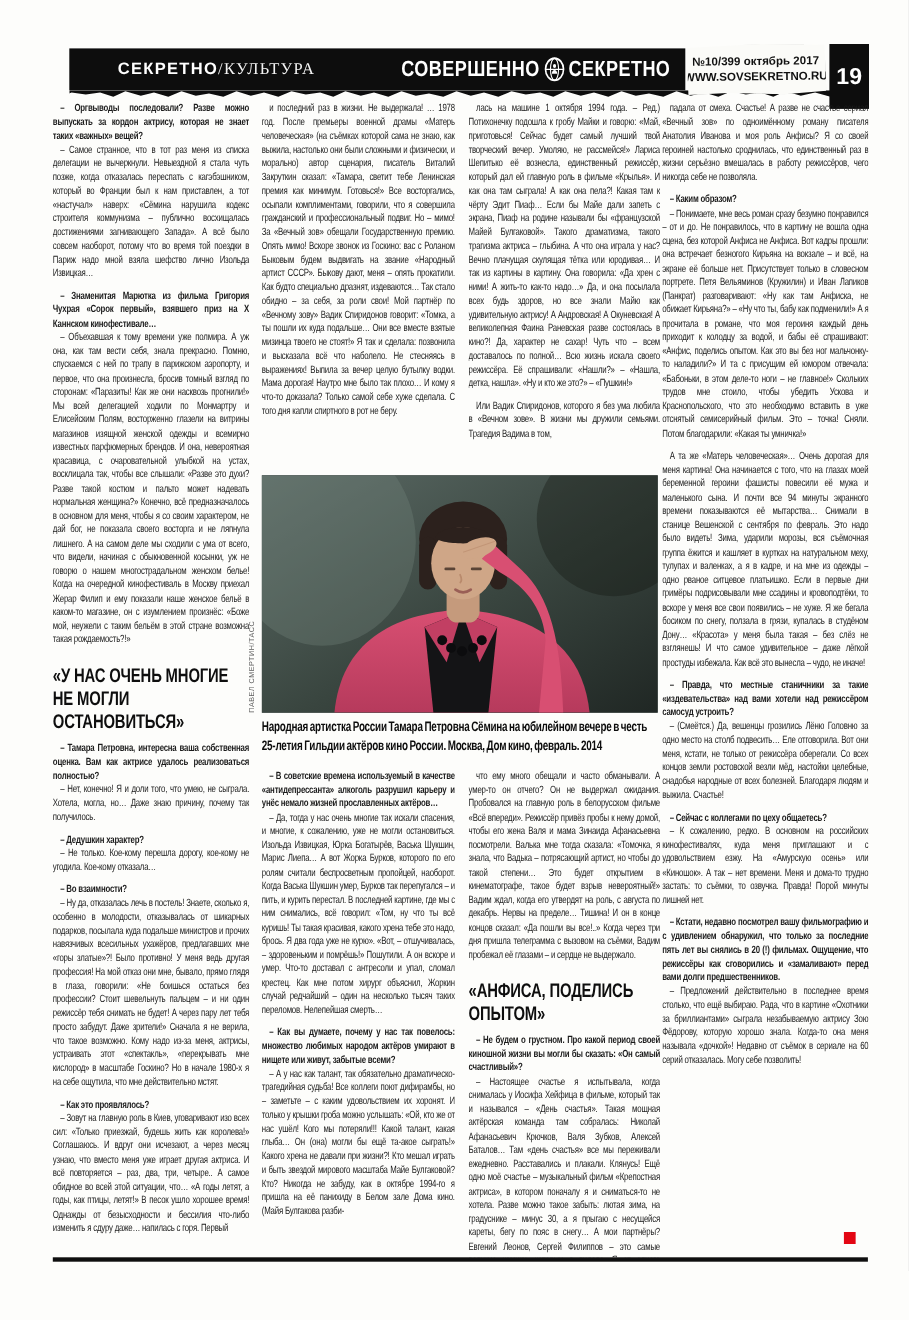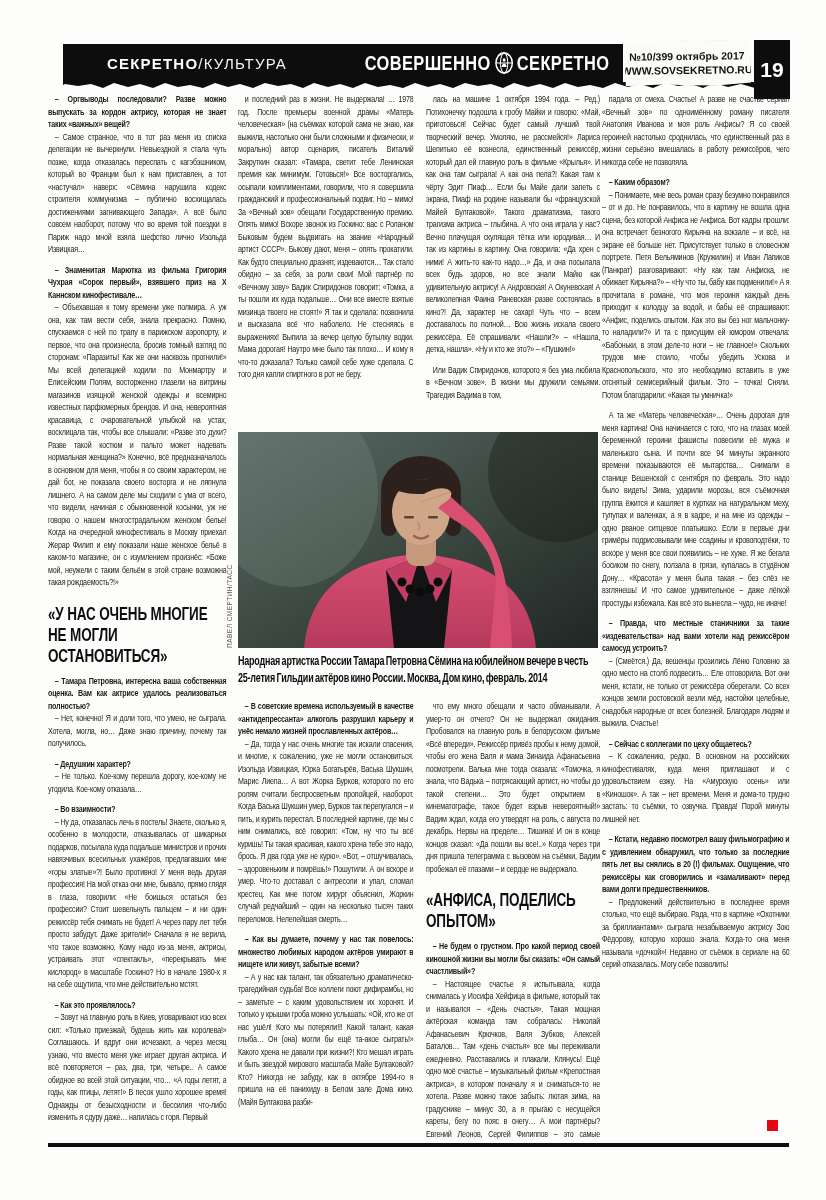--- a/index.html
+++ b/index.html
@@ -6,21 +6,21 @@
   .page{position:relative;width:826px;height:1200px;background:#fdfdfb;margin:0 auto;overflow:hidden;
         font-family:"Liberation Sans","DejaVu Sans",sans-serif;color:#1b1b1b;}
 
   
   .hdr{position:absolute;left:63px;top:44px;width:727px;height:38px;}
   .hdr-bar{position:absolute;left:0;top:0;width:560px;height:38px;background:#0d0d0d;
            display:flex;align-items:center;}
   .hdr-torn{position:absolute;left:0;top:38px;width:727px;height:8px;}
   .section{margin-left:44px;color:#fff;font-size:15px;letter-spacing:1.2px;white-space:nowrap;}
   .section b{font-weight:700;}
-  .section span{font-weight:400;opacity:.95;}
+  .section span{font-weight:400;opacity:.95;font-family:Liberation Serif, serif;}
   .masthead{margin-left:auto;margin-right:14px;display:flex;align-items:center;gap:4px;
             color:#fff;font-weight:700;font-size:20px;letter-spacing:.5px;
             transform:scaleX(.82);transform-origin:right center;white-space:nowrap;}
   .globe{width:24px;height:24px;flex:0 0 auto;}
   .issue-box{position:absolute;left:560px;top:-4px;width:128px;height:46px;background:#fbfbf8;
              transform:rotate(-.7deg);box-shadow:0 1px 2px rgba(0,0,0,.35);
              clip-path:polygon(1% 6%,55% 0%,99% 3%,100% 94%,70% 100%,30% 96%,2% 99%);
              display:flex;flex-direction:column;justify-content:center;align-items:center;}
   .issue-box .l1{font-size:10.5px;font-weight:700;color:#111;white-space:nowrap;}
   .issue-box .l2{font-size:10.5px;font-weight:700;color:#111;white-space:nowrap;margin-top:2px;}

